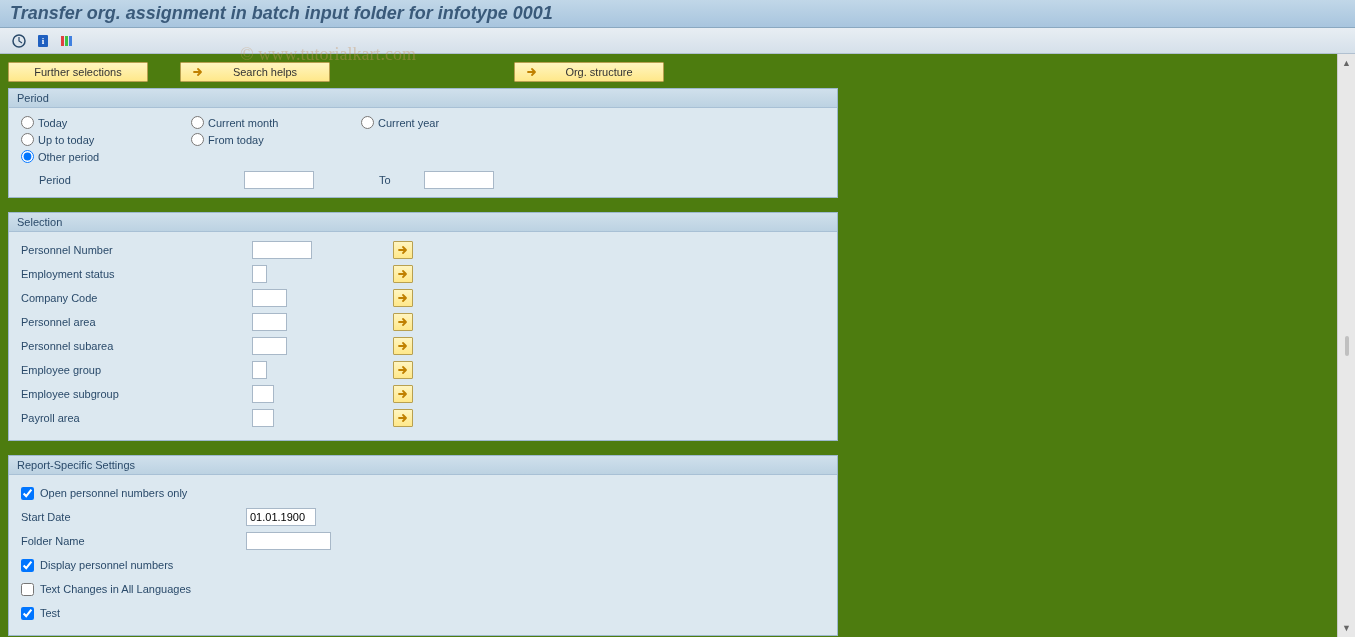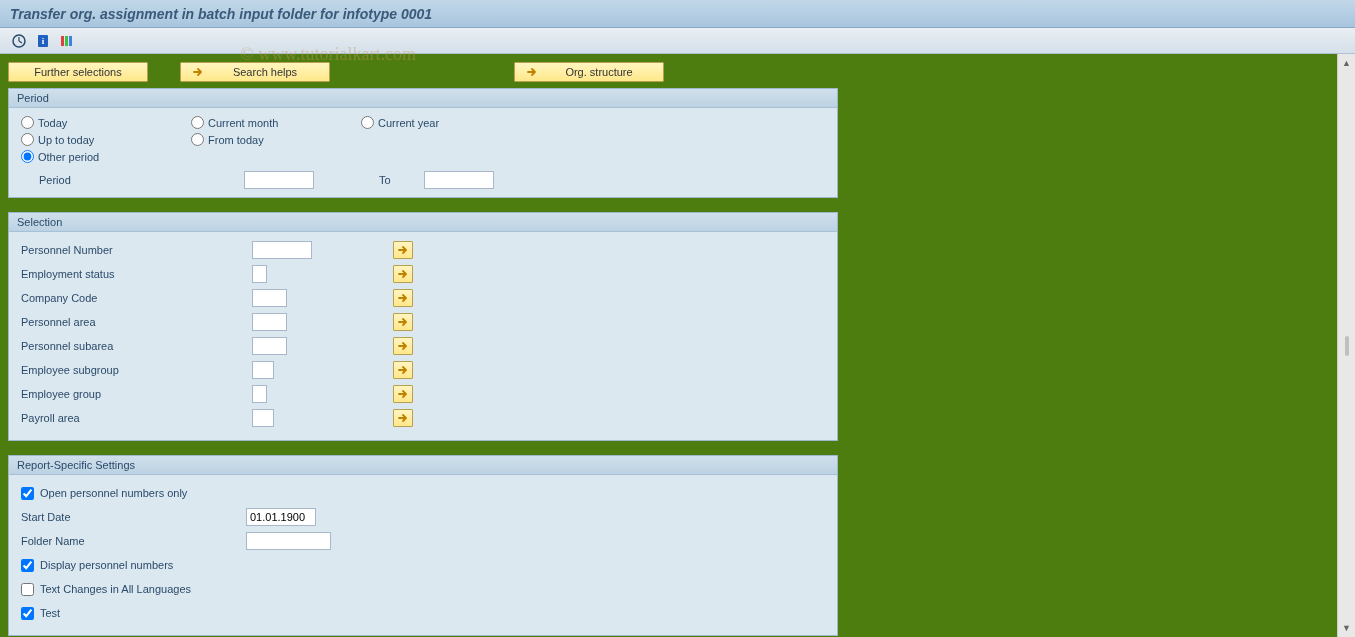--- a/index.html
+++ b/index.html
@@ -17,21 +17,21 @@
       background: linear-gradient(to bottom, #c1d7e8, #a8c5de);
       border-bottom: 1px solid #8aa8c0;
       padding: 4px 10px;
       height: 28px;
       display: flex;
       align-items: center;
     }
     .title-bar span {
       font-weight: bold;
       font-style: italic;
-      font-size: 14px;
+      font-size: 18px;
       color: #3a5a7a;
     }
     .toolbar {
       background: linear-gradient(to bottom, #e8eef3, #d5e0ea);
       border-bottom: 1px solid #b0c0d0;
       padding: 3px 10px;
       height: 26px;
       display: flex;
       align-items: center;
       gap: 6px;
@@ -369,32 +369,32 @@
         <span class="sel-label">Personnel subarea</span>
         <span class="sel-input-wrap"><input type="text" class="w35" value="" style=""></span>
         <span class="mult-btn">
           <svg width="14" height="14" viewBox="0 0 14 14">
               <path d="M3 7 L9 7 M7 4 L10 7 L7 10" stroke="#c08000" stroke-width="1.8" fill="none" stroke-linecap="round" stroke-linejoin="round"></path>
             </svg>
         </span>
       </div>
 
       <div class="sel-row">
+        <span class="sel-label">Employee group</span>
+        <span class="sel-input-wrap"><input type="text" class="w15" value="" style=""></span>
+        <span class="mult-btn">
+          <svg width="14" height="14" viewBox="0 0 14 14">
+              <path d="M3 7 L9 7 M7 4 L10 7 L7 10" stroke="#c08000" stroke-width="1.8" fill="none" stroke-linecap="round" stroke-linejoin="round"></path>
+            </svg>
+        </span>
+      </div>
+
+      <div class="sel-row">
         <span class="sel-label">Employee subgroup</span>
         <span class="sel-input-wrap"><input type="text" style="width: 22px;" value=""></span>
-        <span class="mult-btn">
-          <svg width="14" height="14" viewBox="0 0 14 14">
-              <path d="M3 7 L9 7 M7 4 L10 7 L7 10" stroke="#c08000" stroke-width="1.8" fill="none" stroke-linecap="round" stroke-linejoin="round"></path>
-            </svg>
-        </span>
-      </div>
-
-      <div class="sel-row">
-        <span class="sel-label">Employee group</span>
-        <span class="sel-input-wrap"><input type="text" class="w15" value="" style=""></span>
         <span class="mult-btn">
           <svg width="14" height="14" viewBox="0 0 14 14">
               <path d="M3 7 L9 7 M7 4 L10 7 L7 10" stroke="#c08000" stroke-width="1.8" fill="none" stroke-linecap="round" stroke-linejoin="round"></path>
             </svg>
         </span>
       </div>
 
       <div class="sel-row">
         <span class="sel-label">Payroll area</span>
         <span class="sel-input-wrap"><input type="text" style="width: 22px;" value=""></span>

